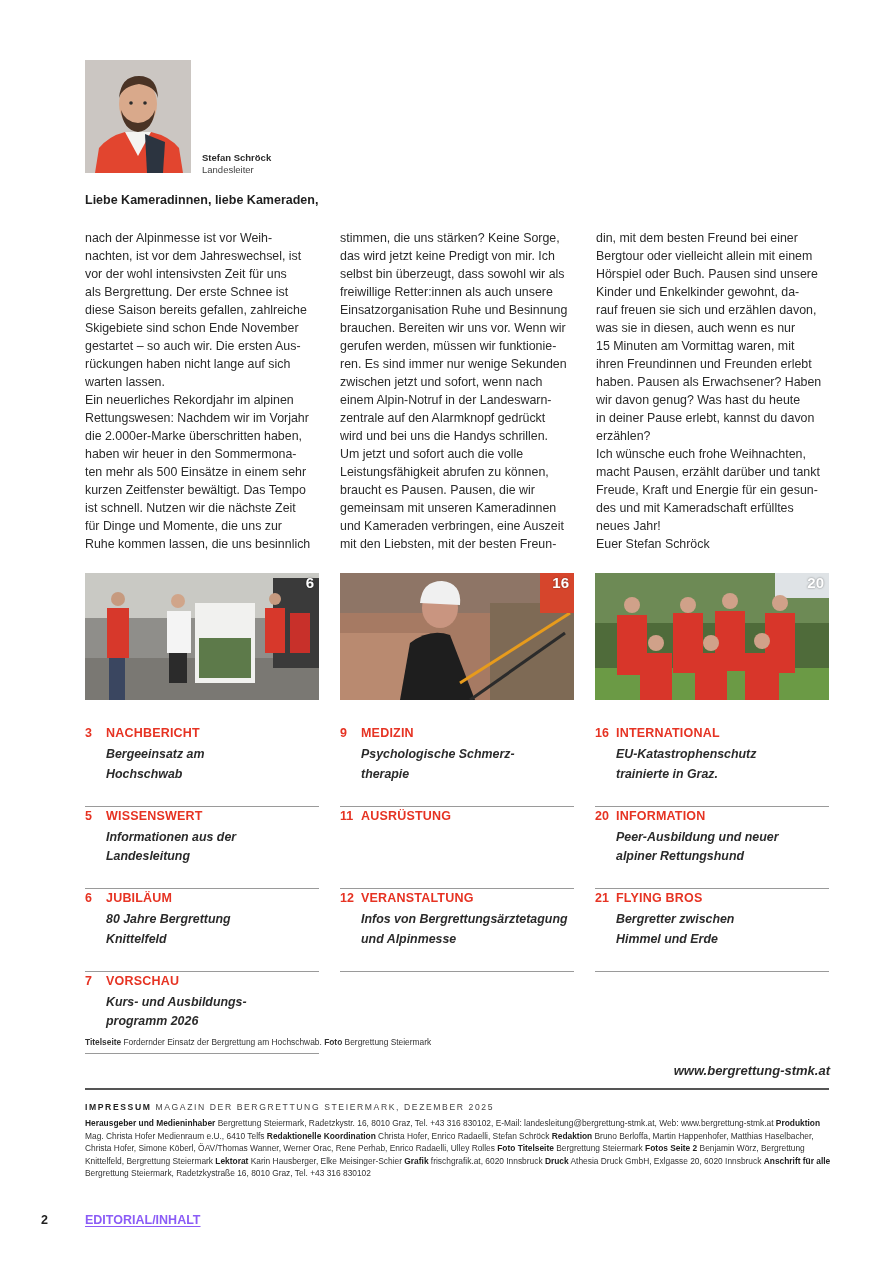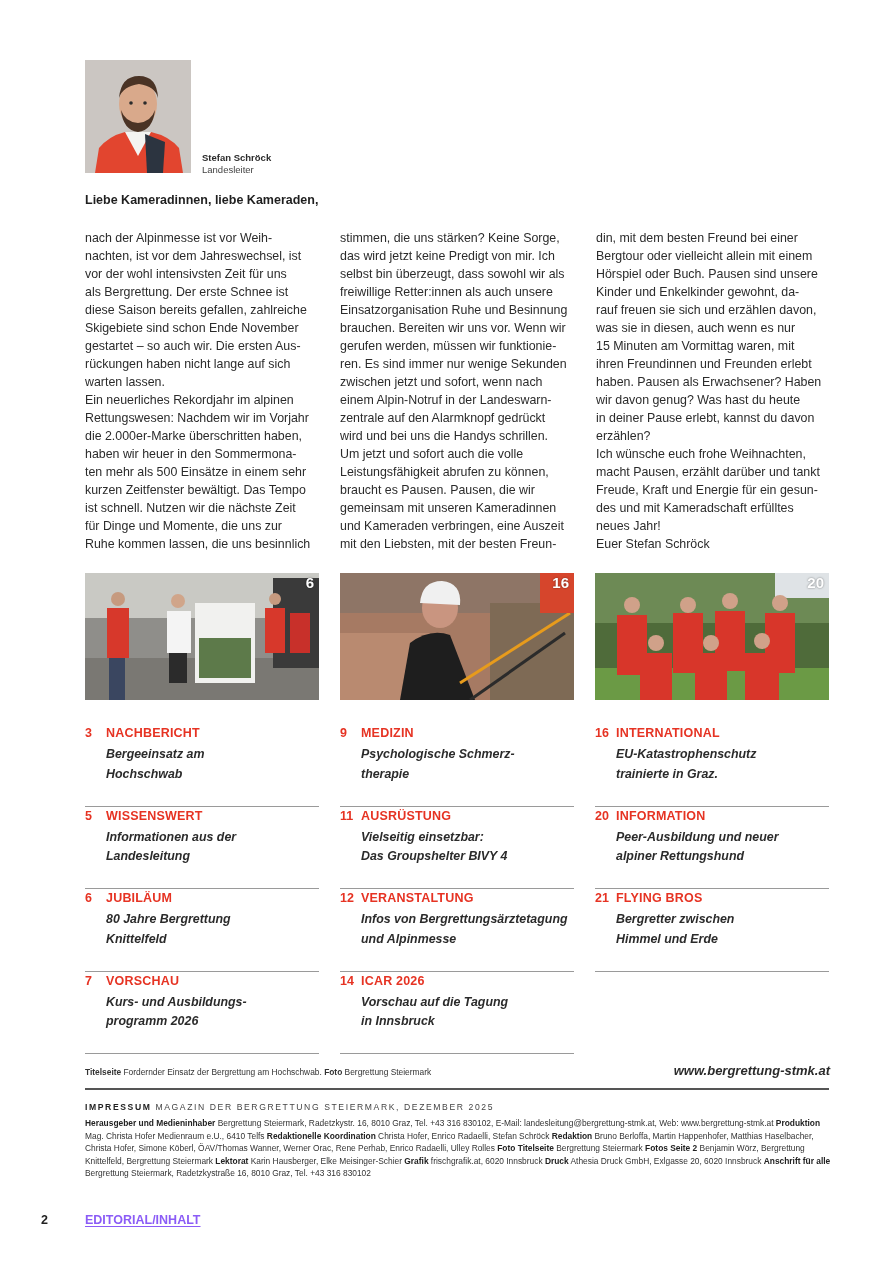--- a/index.html
+++ b/index.html
@@ -28,21 +28,21 @@
   .ph3 { left: 595px; }
 
   .toc-col { position: absolute; top: 724px; width: 234px; }
   .toc1 { left: 85px; } .toc2 { left: 340px; } .toc3 { left: 595px; }
   .toc-item { height: 82.5px; border-bottom: 1.5px solid #9a9a9a; position: relative; margin-bottom: 0; }
   .toc-item + .toc-item { margin-top: 0; }
   .toc-item .num { position: absolute; left: 0; top: 2px; font-size: 12.5px; font-weight: bold; color: #e63323; }
   .toc-item .cat { position: absolute; left: 21px; top: 2px; font-size: 12.5px; font-weight: bold; color: #e63323; letter-spacing: .2px; }
   .toc-item .title { position: absolute; left: 21px; top: 21px; font-size: 12.4px; line-height: 19.5px; font-weight: bold; color: #2b2b2b; white-space: pre-line; font-style: italic; }
 
-  .caption { position: absolute; left: 85px; top: 1067px; font-size: 8.4px; color: #333; }
+  .caption { position: absolute; left: 85px; top: 1037px; font-size: 8.4px; color: #333; }
   .caption b { font-weight: bold; }
   .website { position: absolute; right: 62px; top: 1063px; font-size: 13px; font-weight: bold; color: #2b2b2b; font-style: italic; }
   .rule { position: absolute; left: 85px; width: 744px; top: 1088px; height: 1.5px; background: #555; }
 
   .impressum-head { position: absolute; left: 85px; top: 1102px; font-size: 8.6px; letter-spacing: 1.6px; color: #444; }
   .impressum-head b { font-weight: bold; color: #222; }
   .impressum { position: absolute; left: 85px; top: 1117px; width: 748px; font-size: 8.4px; line-height: 12.5px; color: #333; }
   .impressum b { font-weight: bold; color: #222; }
 
   .footer-page { position: absolute; left: 41px; top: 1213px; font-size: 12.5px; font-weight: bold; color: #222; }
@@ -224,35 +224,27 @@
 <div class="toc-col toc2">
   <div class="toc-item">
       <span class="num">9</span>
       <span class="cat">MEDIZIN</span>
       <span class="title">Psychologische Schmerz-
 therapie</span>
     </div>
   <div class="toc-item">
       <span class="num">11</span>
       <span class="cat">AUSRÜSTUNG</span>
-      <span class="title">Vielseitig einsetzbar:
-Das Groupshelter BIVY 4</span>
     </div>
   <div class="toc-item">
       <span class="num">12</span>
       <span class="cat">VERANSTALTUNG</span>
       <span class="title">Infos von Bergrettungsärztetagung
 und Alpinmesse</span>
     </div>
-  <div class="toc-item">
-      <span class="num">14</span>
-      <span class="cat">ICAR 2026</span>
-      <span class="title">Vorschau auf die Tagung
-in Innsbruck</span>
-    </div>
 </div>
 <div class="toc-col toc3">
   <div class="toc-item">
       <span class="num">16</span>
       <span class="cat">INTERNATIONAL</span>
       <span class="title">EU-Katastrophenschutz
 trainierte in Graz.</span>
     </div>
   <div class="toc-item">
       <span class="num">20</span>

